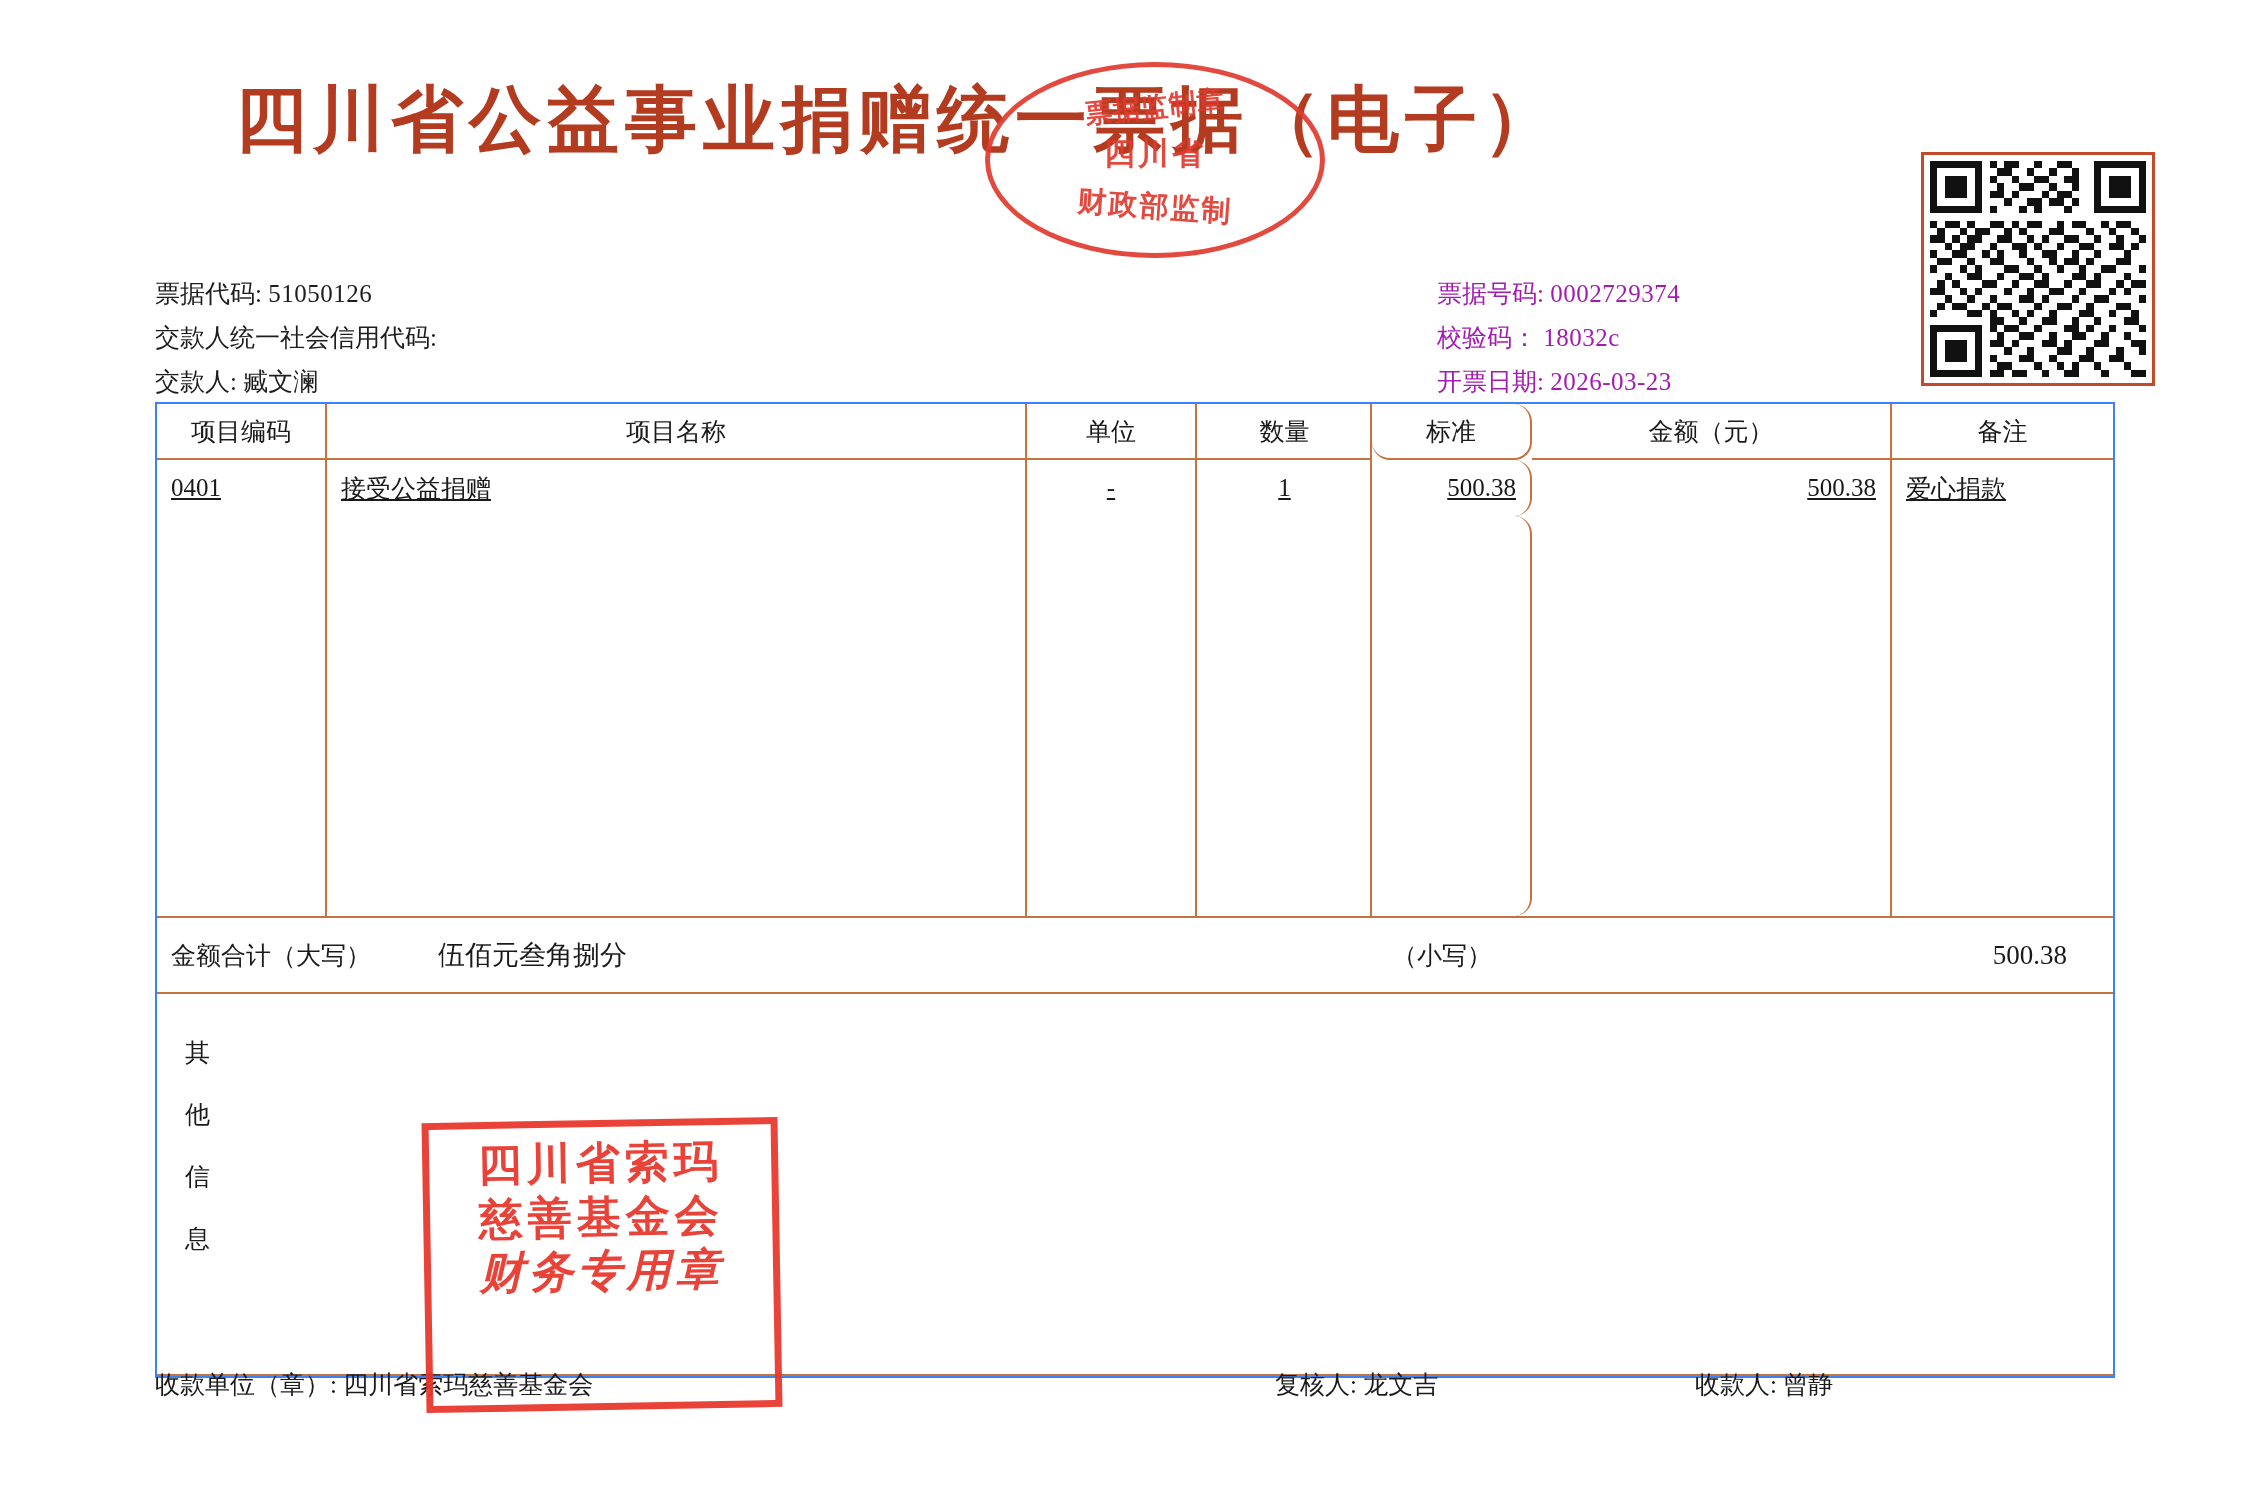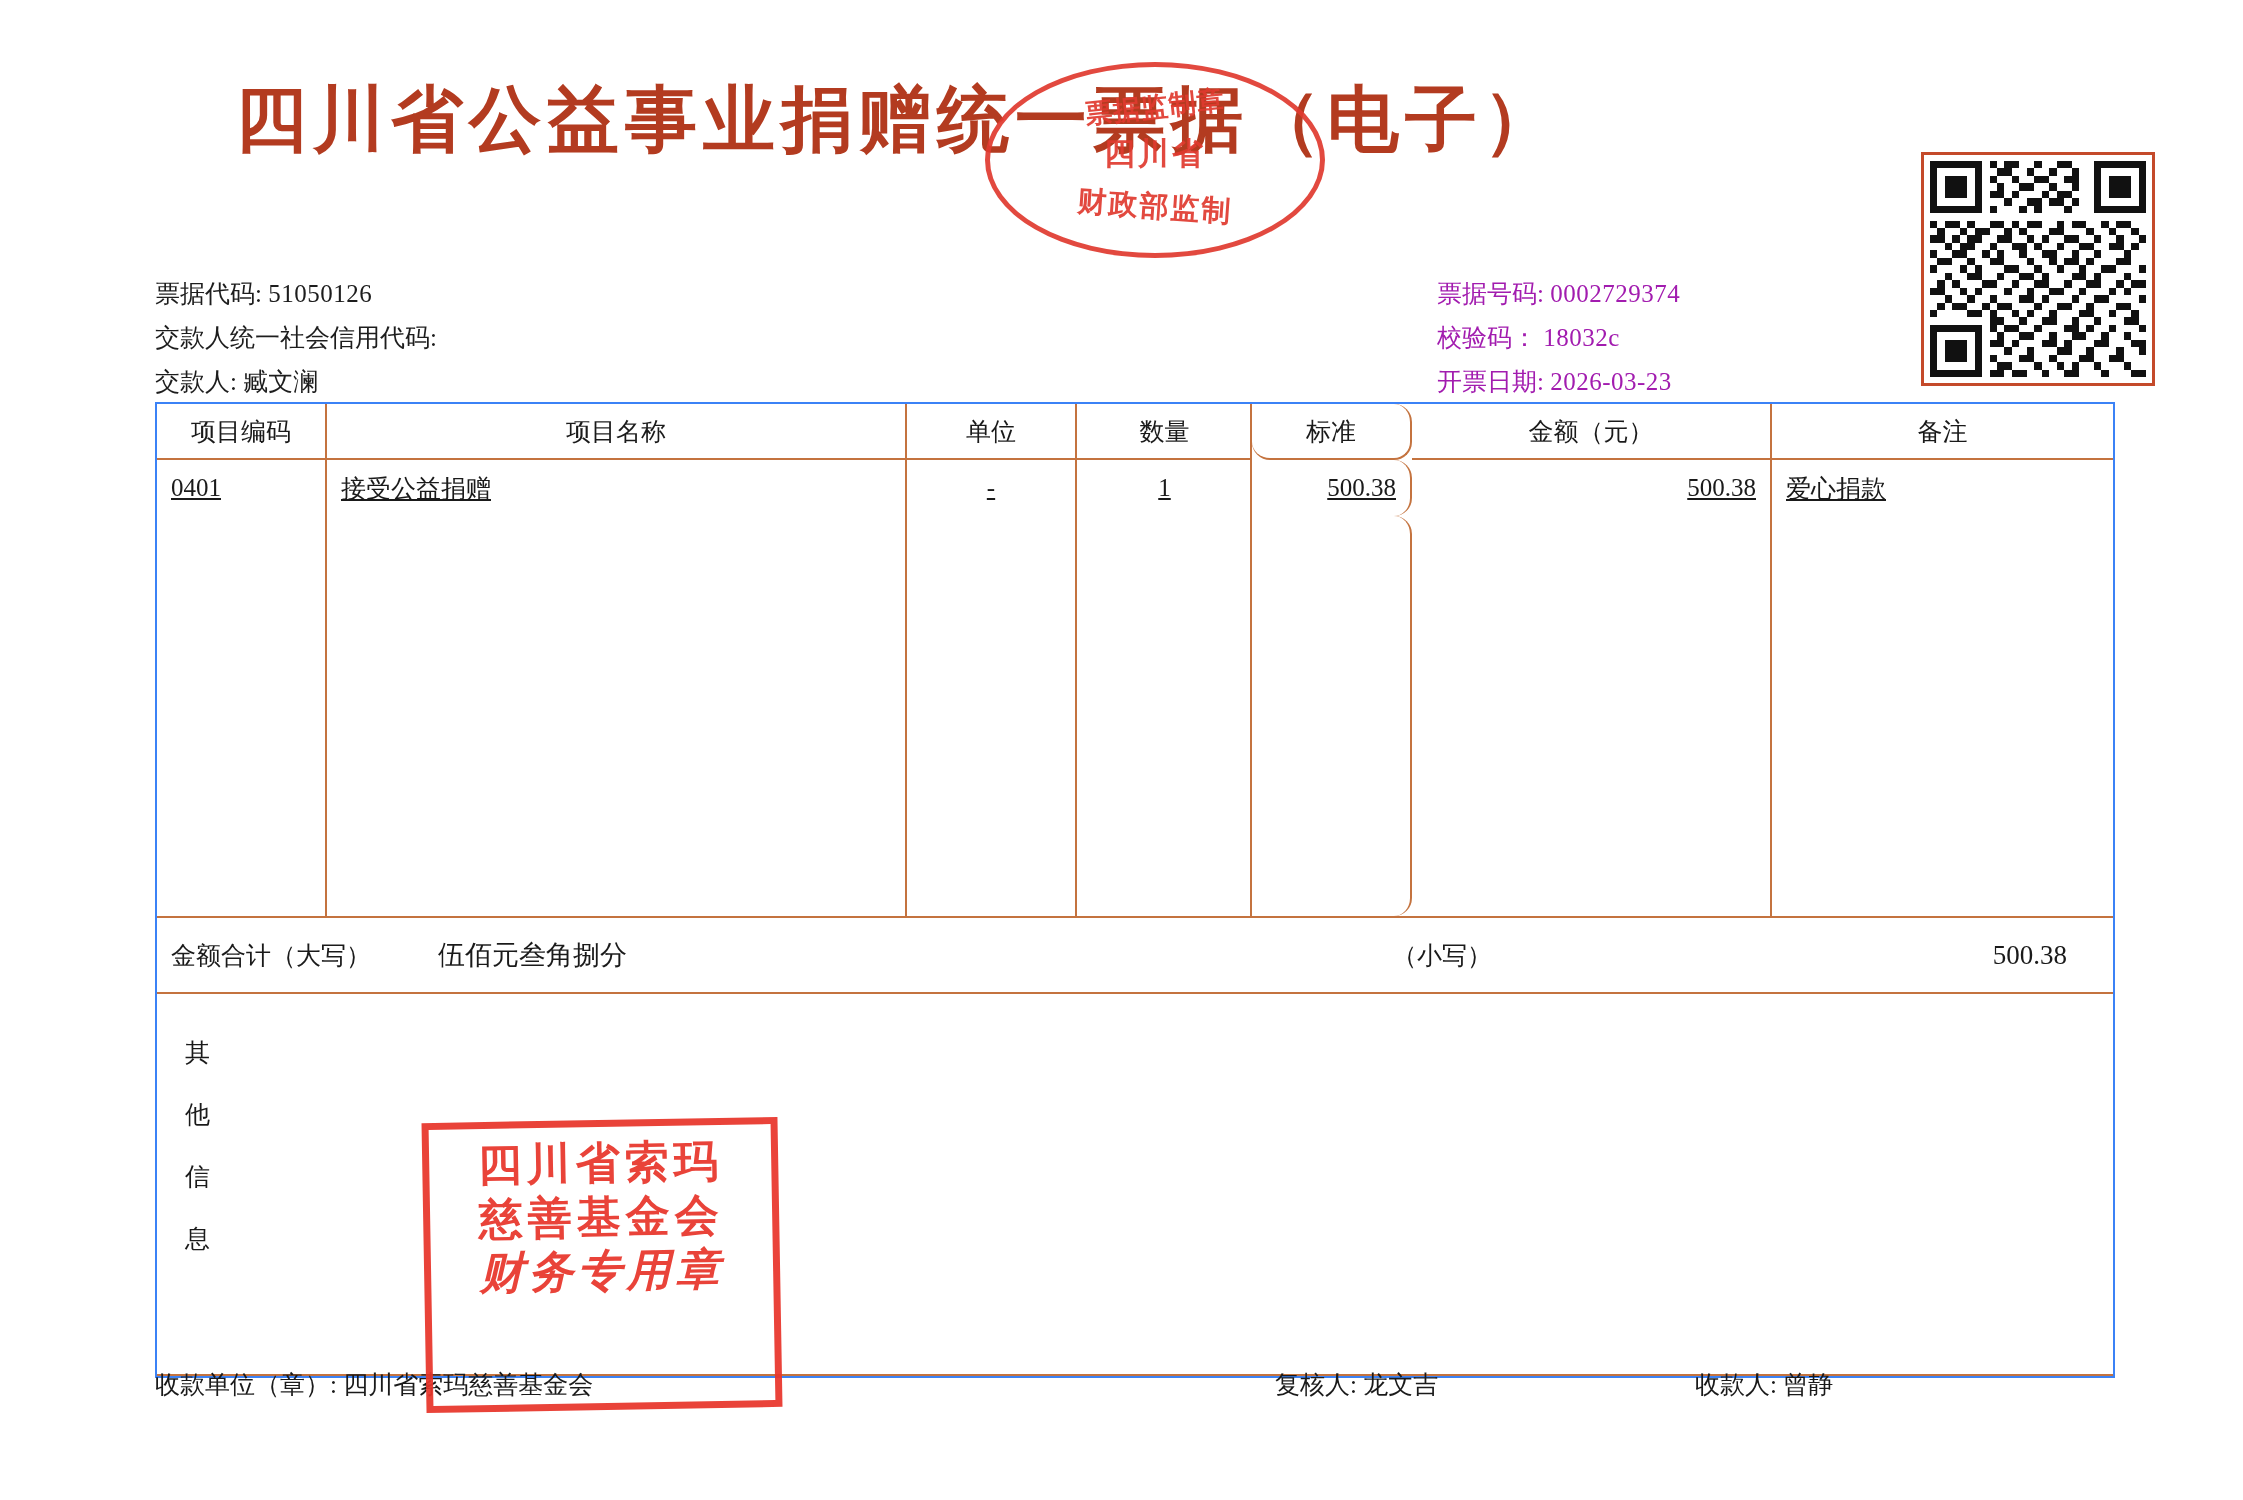--- a/index.html
+++ b/index.html
@@ -90,21 +90,21 @@
     align-items: center;
   }
   .cell:last-child { border-right: none; }
   .head-row .cell {
     justify-content: center;
     height: 56px;
     border-bottom: 2px solid #c4733f;
     font-size: 25px;
   }
   .c-code   { width: 170px; }
-  .c-name   { width: 580px; }
+  .c-name   { width: 700px; }
   .c-unit   { width: 170px; }
   .c-qty    { width: 175px; padding-left: 16px; }
   .c-std    { width: 160px; border-radius: 18px; }
   .c-amt    { width: 360px; }
   .c-memo   { flex: 1 1 auto; }
 
   .body-row { height: 56px; }
   .body-row .cell { height: 56px; border-bottom: none; text-decoration: underline; }
   .right { justify-content: flex-end; }
   .center { justify-content: center; }

